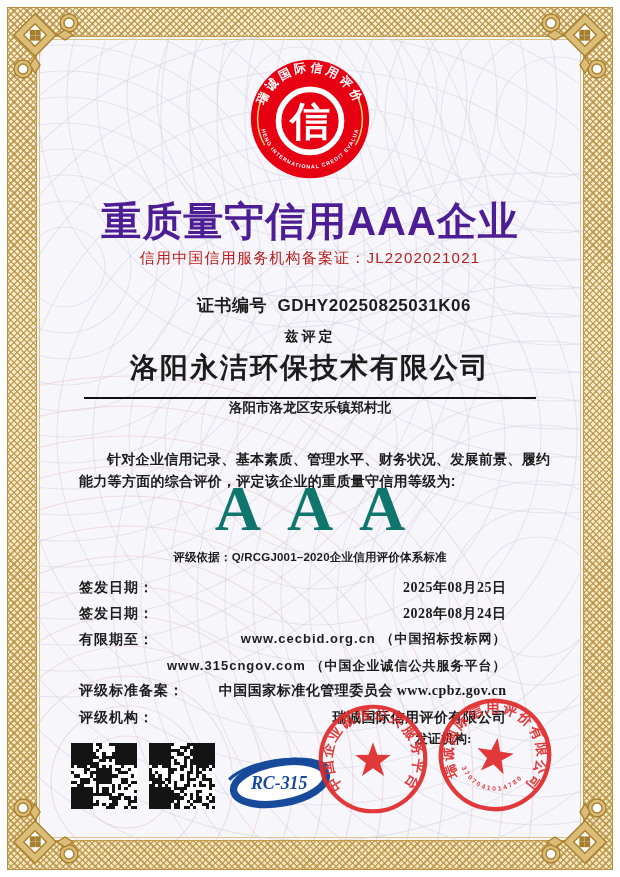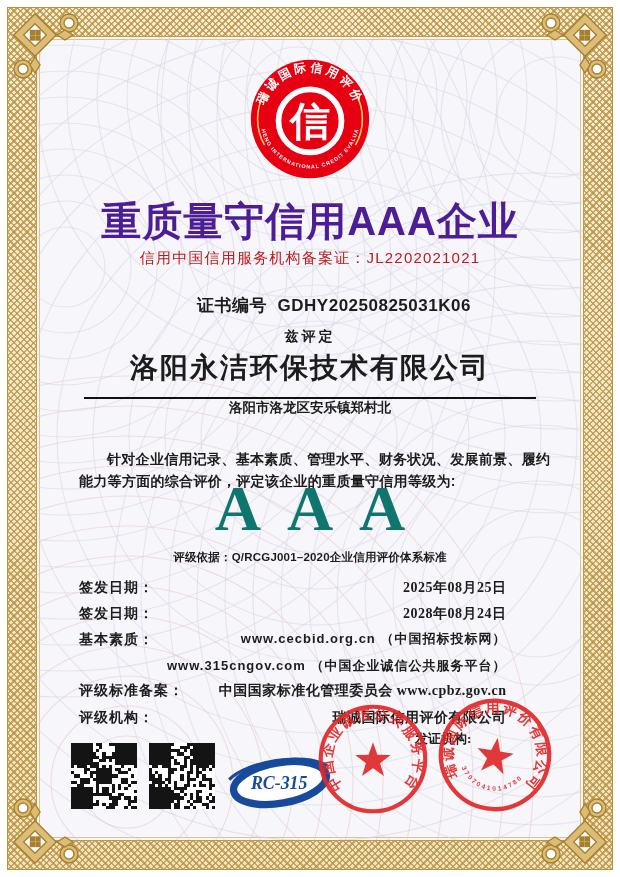--- a/index.html
+++ b/index.html
@@ -264,21 +264,21 @@
       <div class="abs fields">
         <div class="frow">
           <span class="flbl">签发日期：</span>
           <span class="fval">2025年08月25日</span>
         </div>
         <div class="frow">
           <span class="flbl">签发日期：</span>
           <span class="fval">2028年08月24日</span>
         </div>
         <div class="frow url">
-          <span class="flbl">基本素质：</span>
+          <span class="flbl">有限期至：</span>
           <span class="fval">www.cecbid.org.cn （中国招标投标网）</span>
         </div>
         <div class="frow url">
           <span class="flbl"></span>
           <span class="fval">www.315cngov.com （中国企业诚信公共服务平台）</span>
         </div>
         <div class="frow">
           <span class="flbl" style="min-width:0;margin-right:6px;">评级标准备案：</span>
           <span class="fval">中国国家标准化管理委员会 www.cpbz.gov.cn</span>
         </div>

